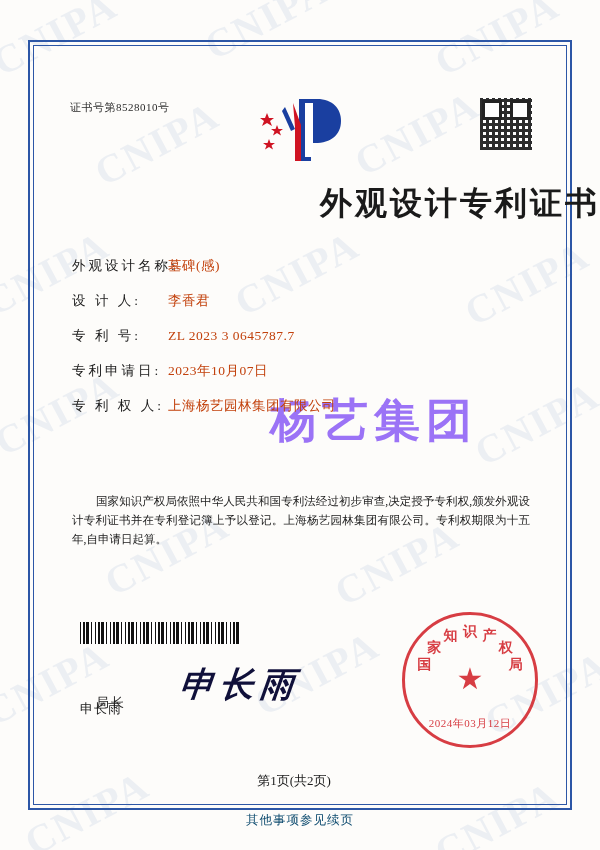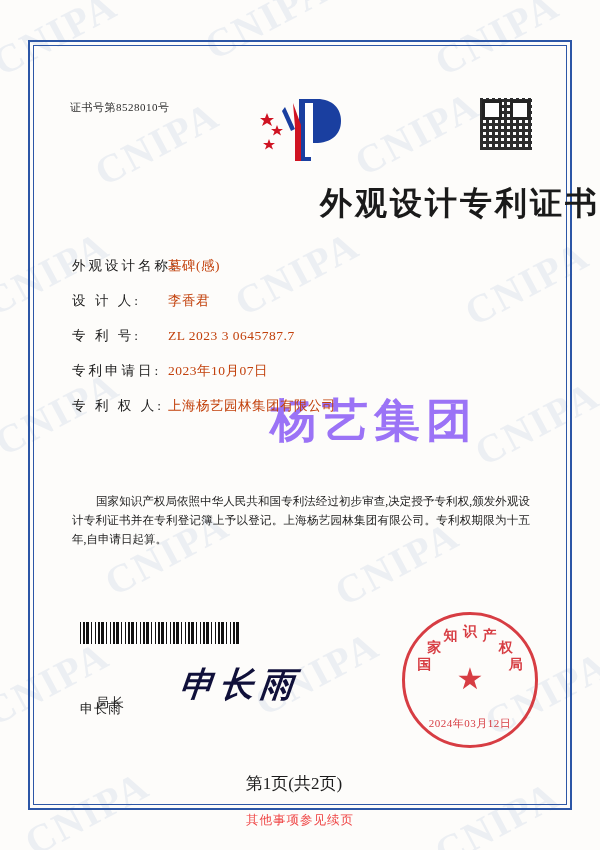--- a/index.html
+++ b/index.html
@@ -262,31 +262,31 @@
     letter-spacing: 0.5px;
   }
 
   
   .page-no {
     position: absolute;
     left: 0;
     top: 772px;
     width: 588px;
     text-align: center;
-    font-size: 17px;
+    font-size: 13px;
     color: #1c1c1c;
   }
   .footer-note {
     position: absolute;
     left: 0;
     top: 812px;
     width: 600px;
     text-align: center;
     font-size: 12.5px;
-    color: #ef4444;
+    color: #0c4a6e;
     letter-spacing: 1px;
   }
 </style>
 </head>
 <body>
 
 <div class="page">
 
   <div class="wm wm-cnipa" style="left:-12px; top:10px;">CNIPA</div>
   <div class="wm wm-cnipa" style="left:200px; top:-6px;">CNIPA</div>

